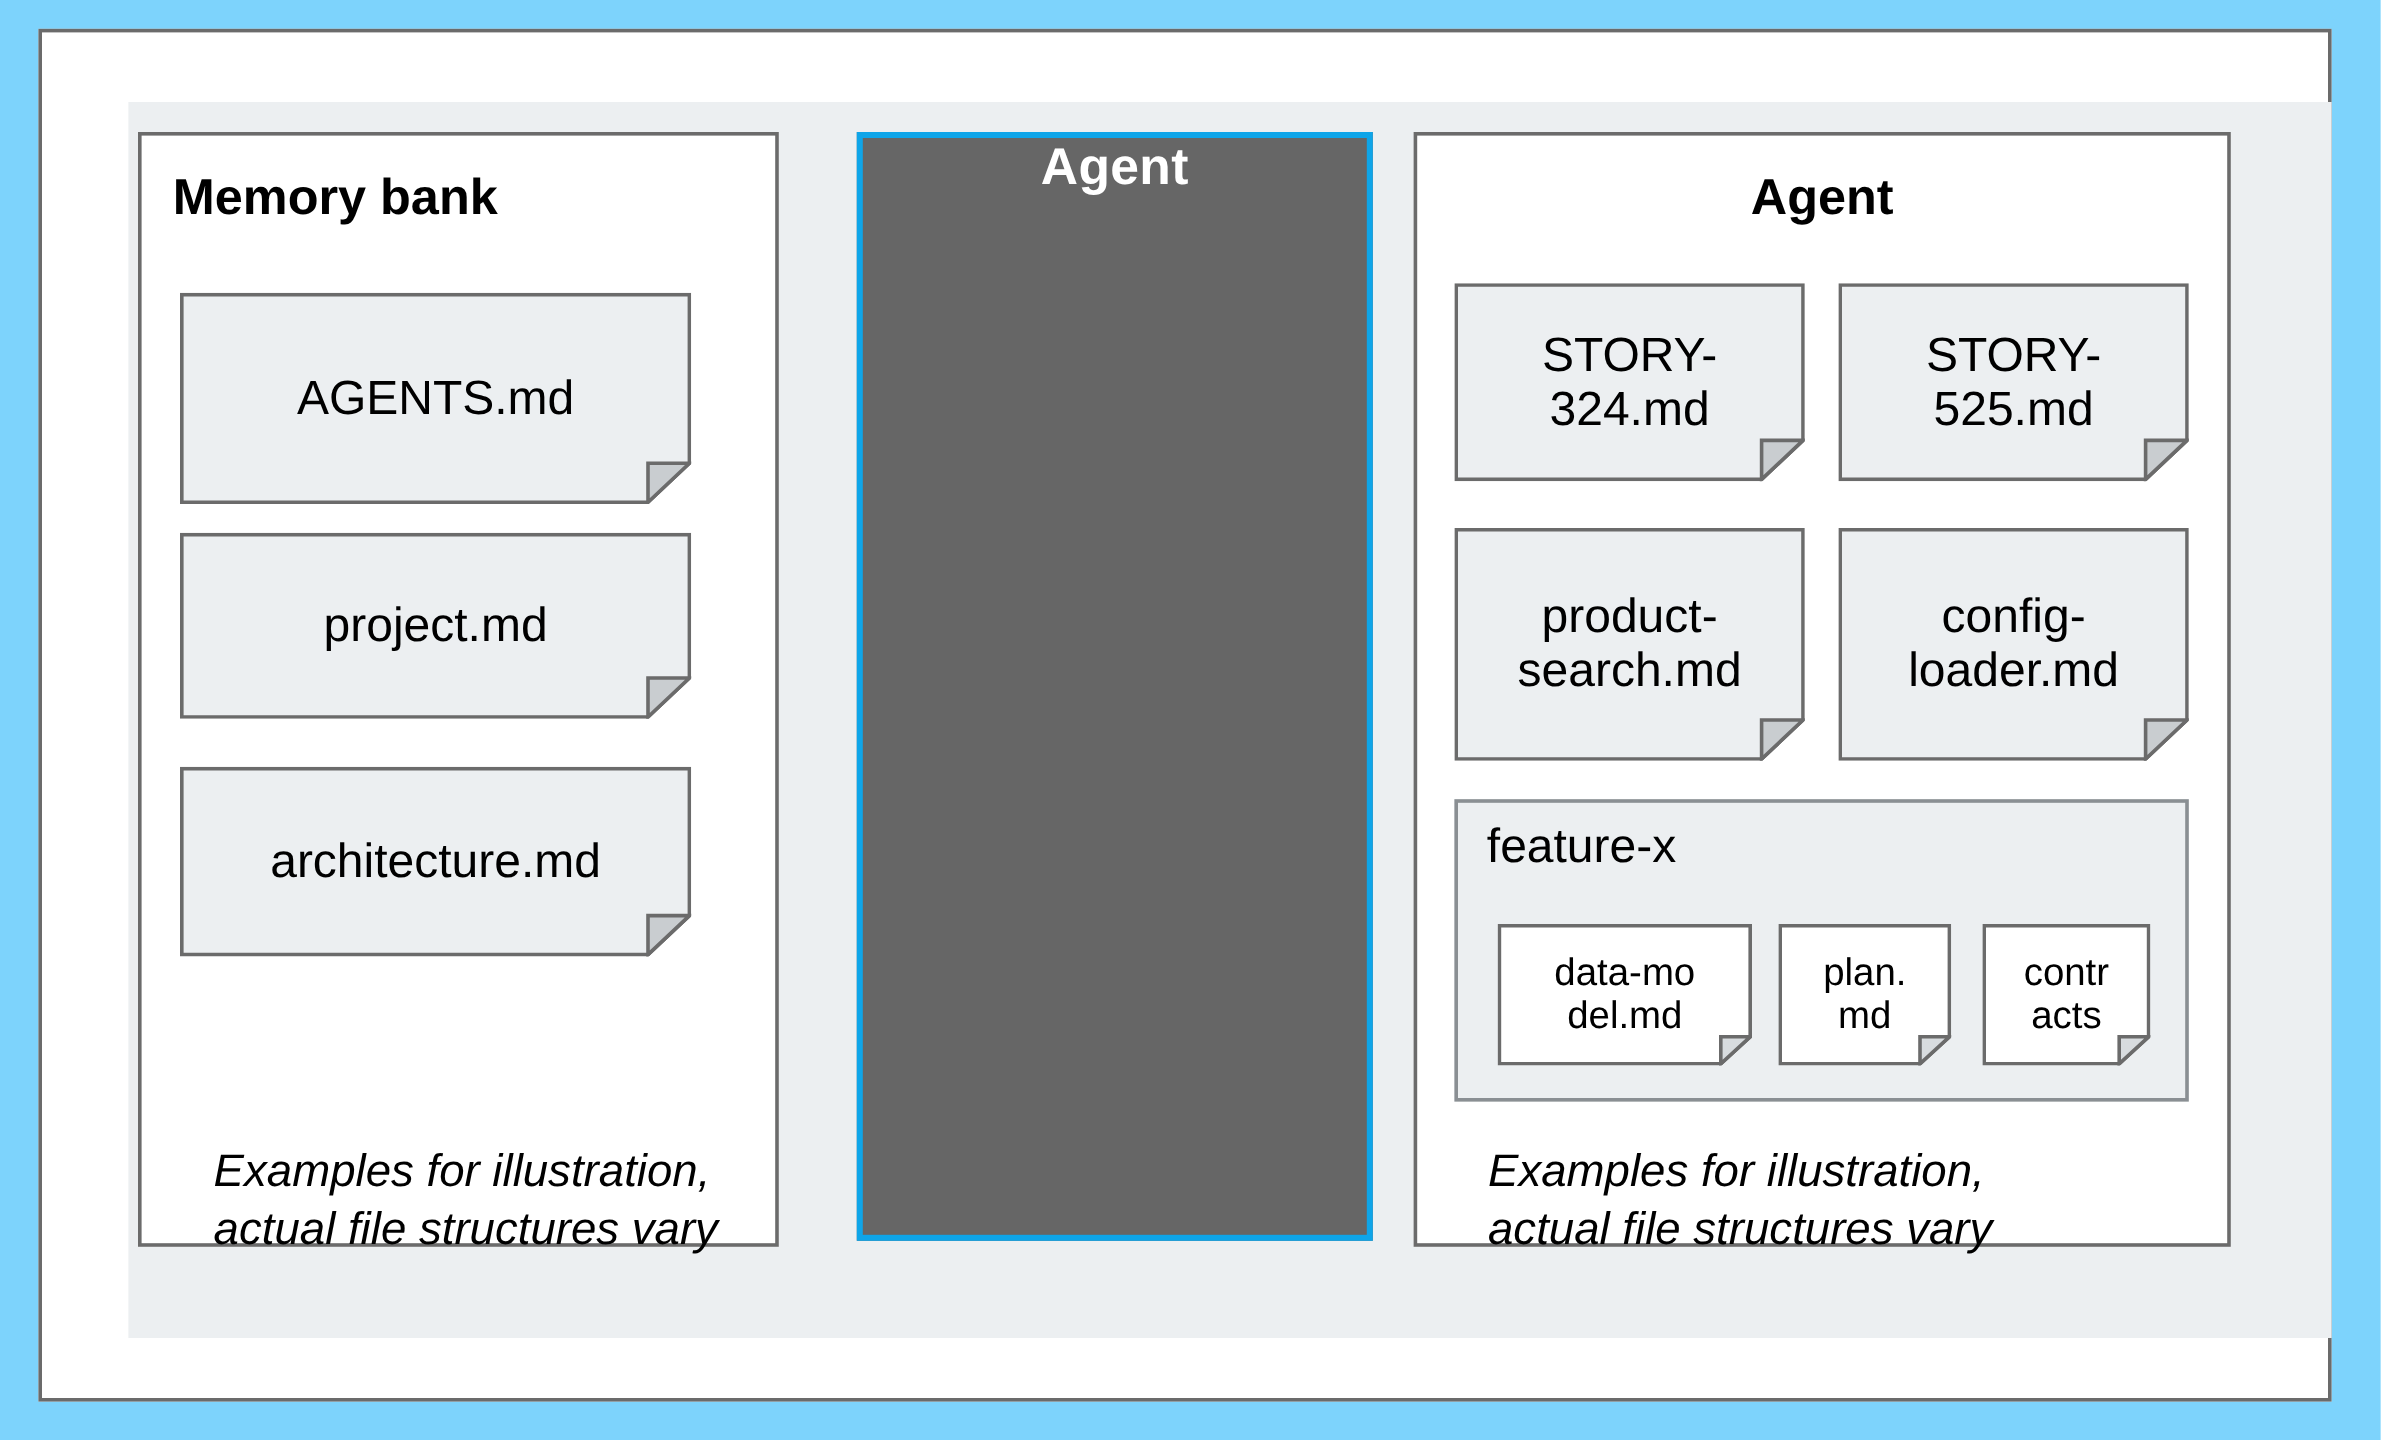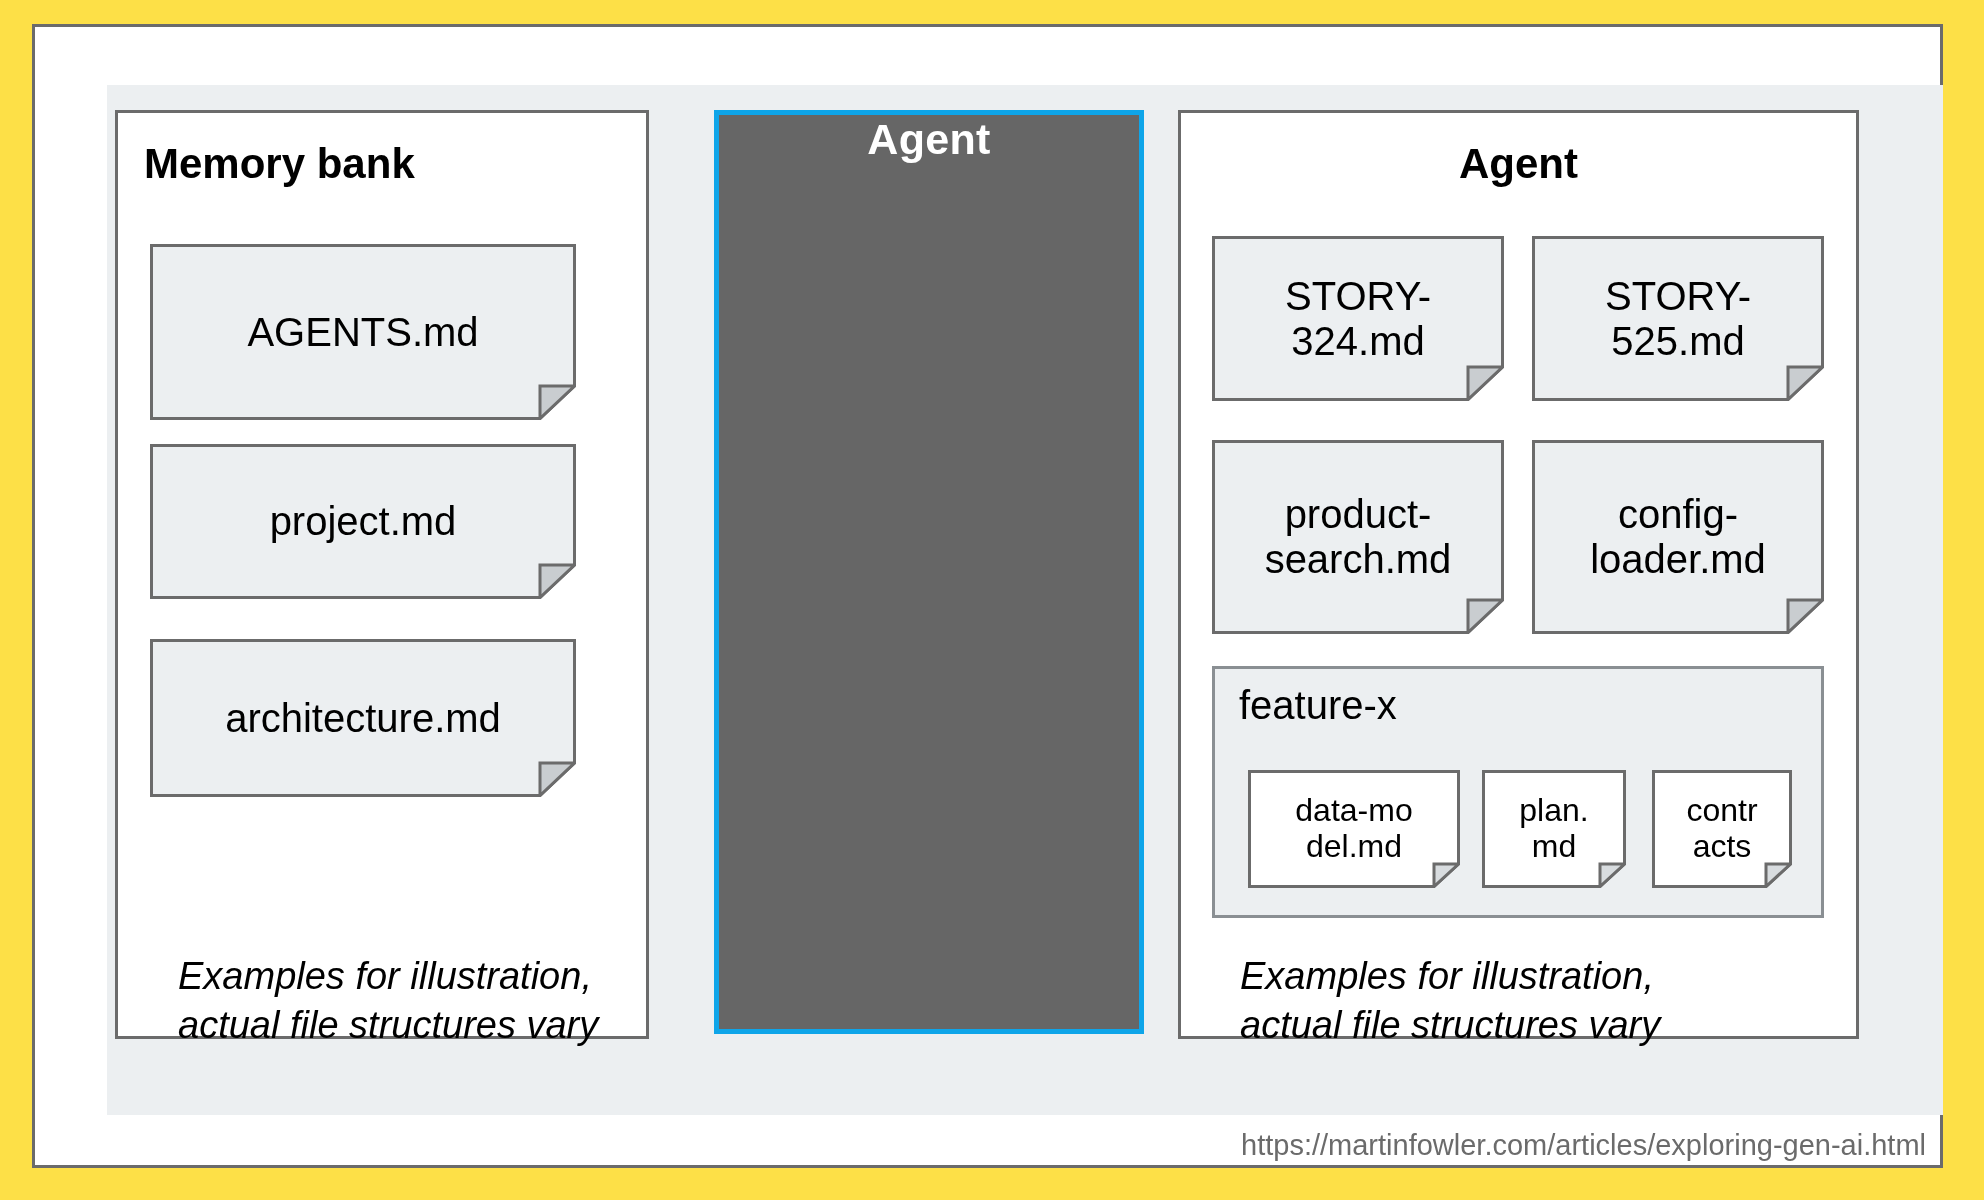--- a/index.html
+++ b/index.html
@@ -11,21 +11,21 @@
   body {
     font-family: "Liberation Sans", sans-serif;
     -webkit-font-smoothing: antialiased;
   }
 
   
   #canvas {
     position: relative;
     width: 1984px;
     height: 1200px;
-    background: #fde047;
+    background: #7dd3fc;
     overflow: hidden;
   }
 
   
   #outer-frame {
     position: absolute;
     left: 32px;
     top: 24px;
     width: 1911px;
     height: 1144px;
@@ -314,15 +314,14 @@
       <path d="M1.5,1.5 H138.5 V94 L114,116.5 H1.5 Z" fill="#ffffff" stroke="#6b6b6b" stroke-width="3"></path>
       <path d="M138.5,94 L114,116.5 L114,94 Z" fill="#d8dcdf" stroke="#6b6b6b" stroke-width="3"></path>
     </svg>
     <div class="doc-label">contr
 acts</div>
   </div>
 
   <div class="footnote" id="specs-footnote">Examples for illustration,
 actual file structures vary</div>
 
-  <div id="source-url">https://martinfowler.com/articles/exploring-gen-ai.html</div>
 
 </div>
 
 </body></html>

